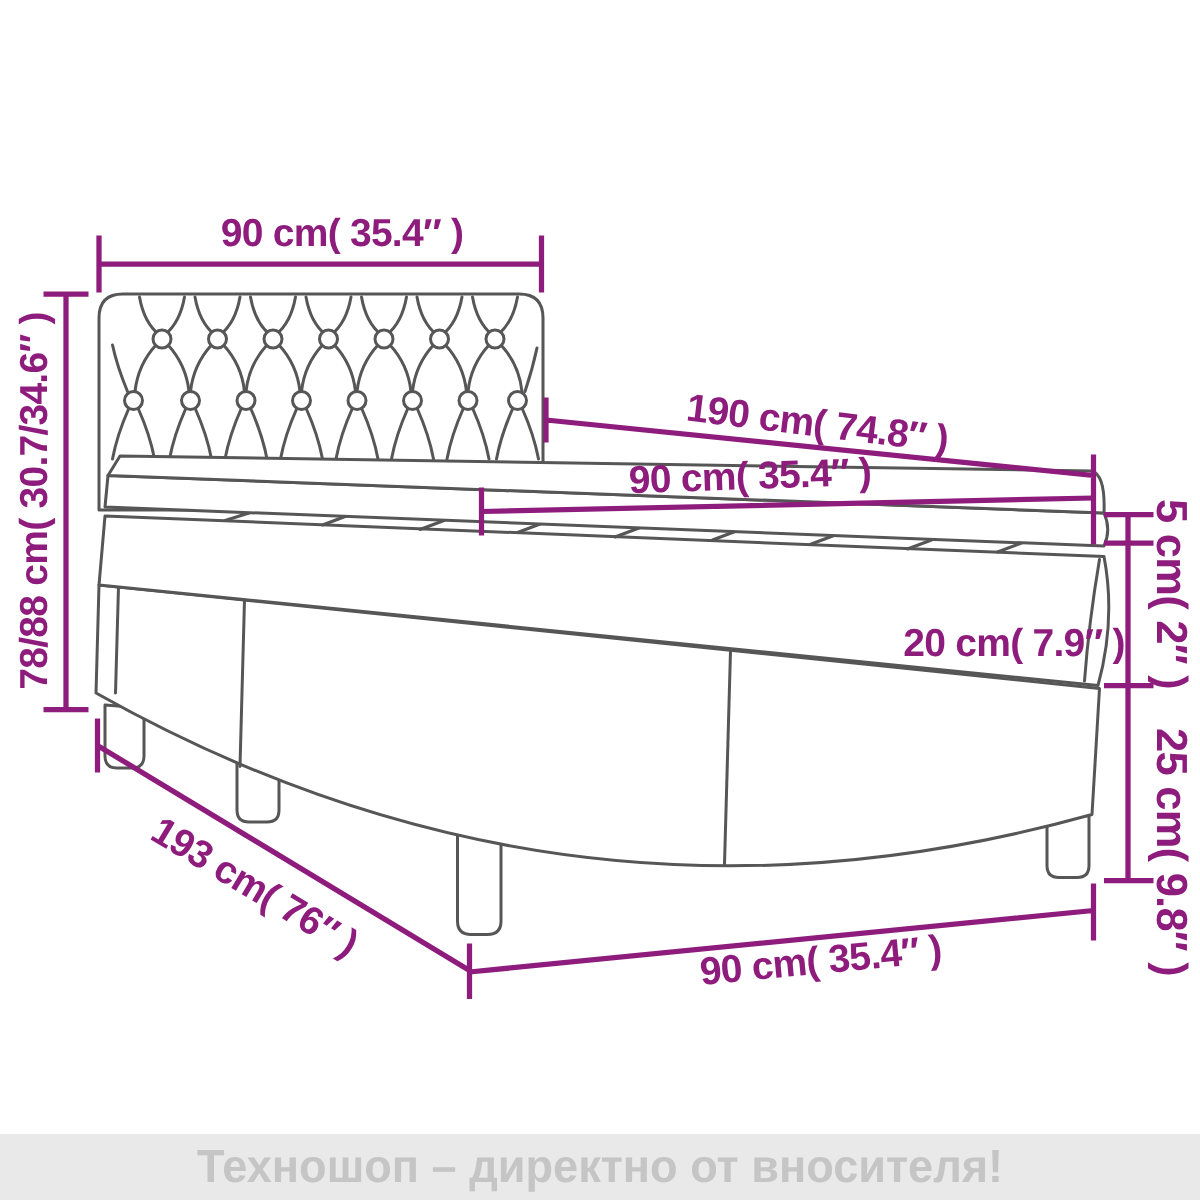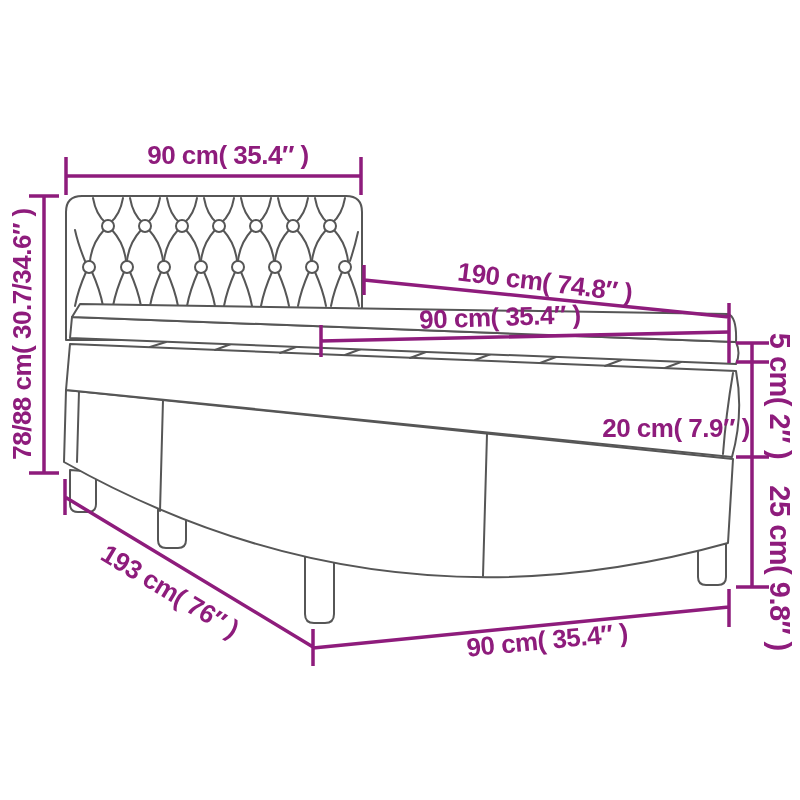--- a/index.html
+++ b/index.html
@@ -144,14 +144,17 @@
     </g>
 
     <g>
       <path class="dim" d="M 313,648 L 729,607 M 729,589 L 729,627"></path>
       <text class="dimtext" x="547" y="640" text-anchor="middle" dominant-baseline="central" transform="rotate(-5.5 547 640)">90 cm( 35.4″ )</text>
     </g>
 
   </g>
 </svg>
 
+<div class="footer-band">
+  <span class="footer-text">Техношоп – директно от вносителя!</span>
+</div>
 
 </div>
 
 </body></html>

